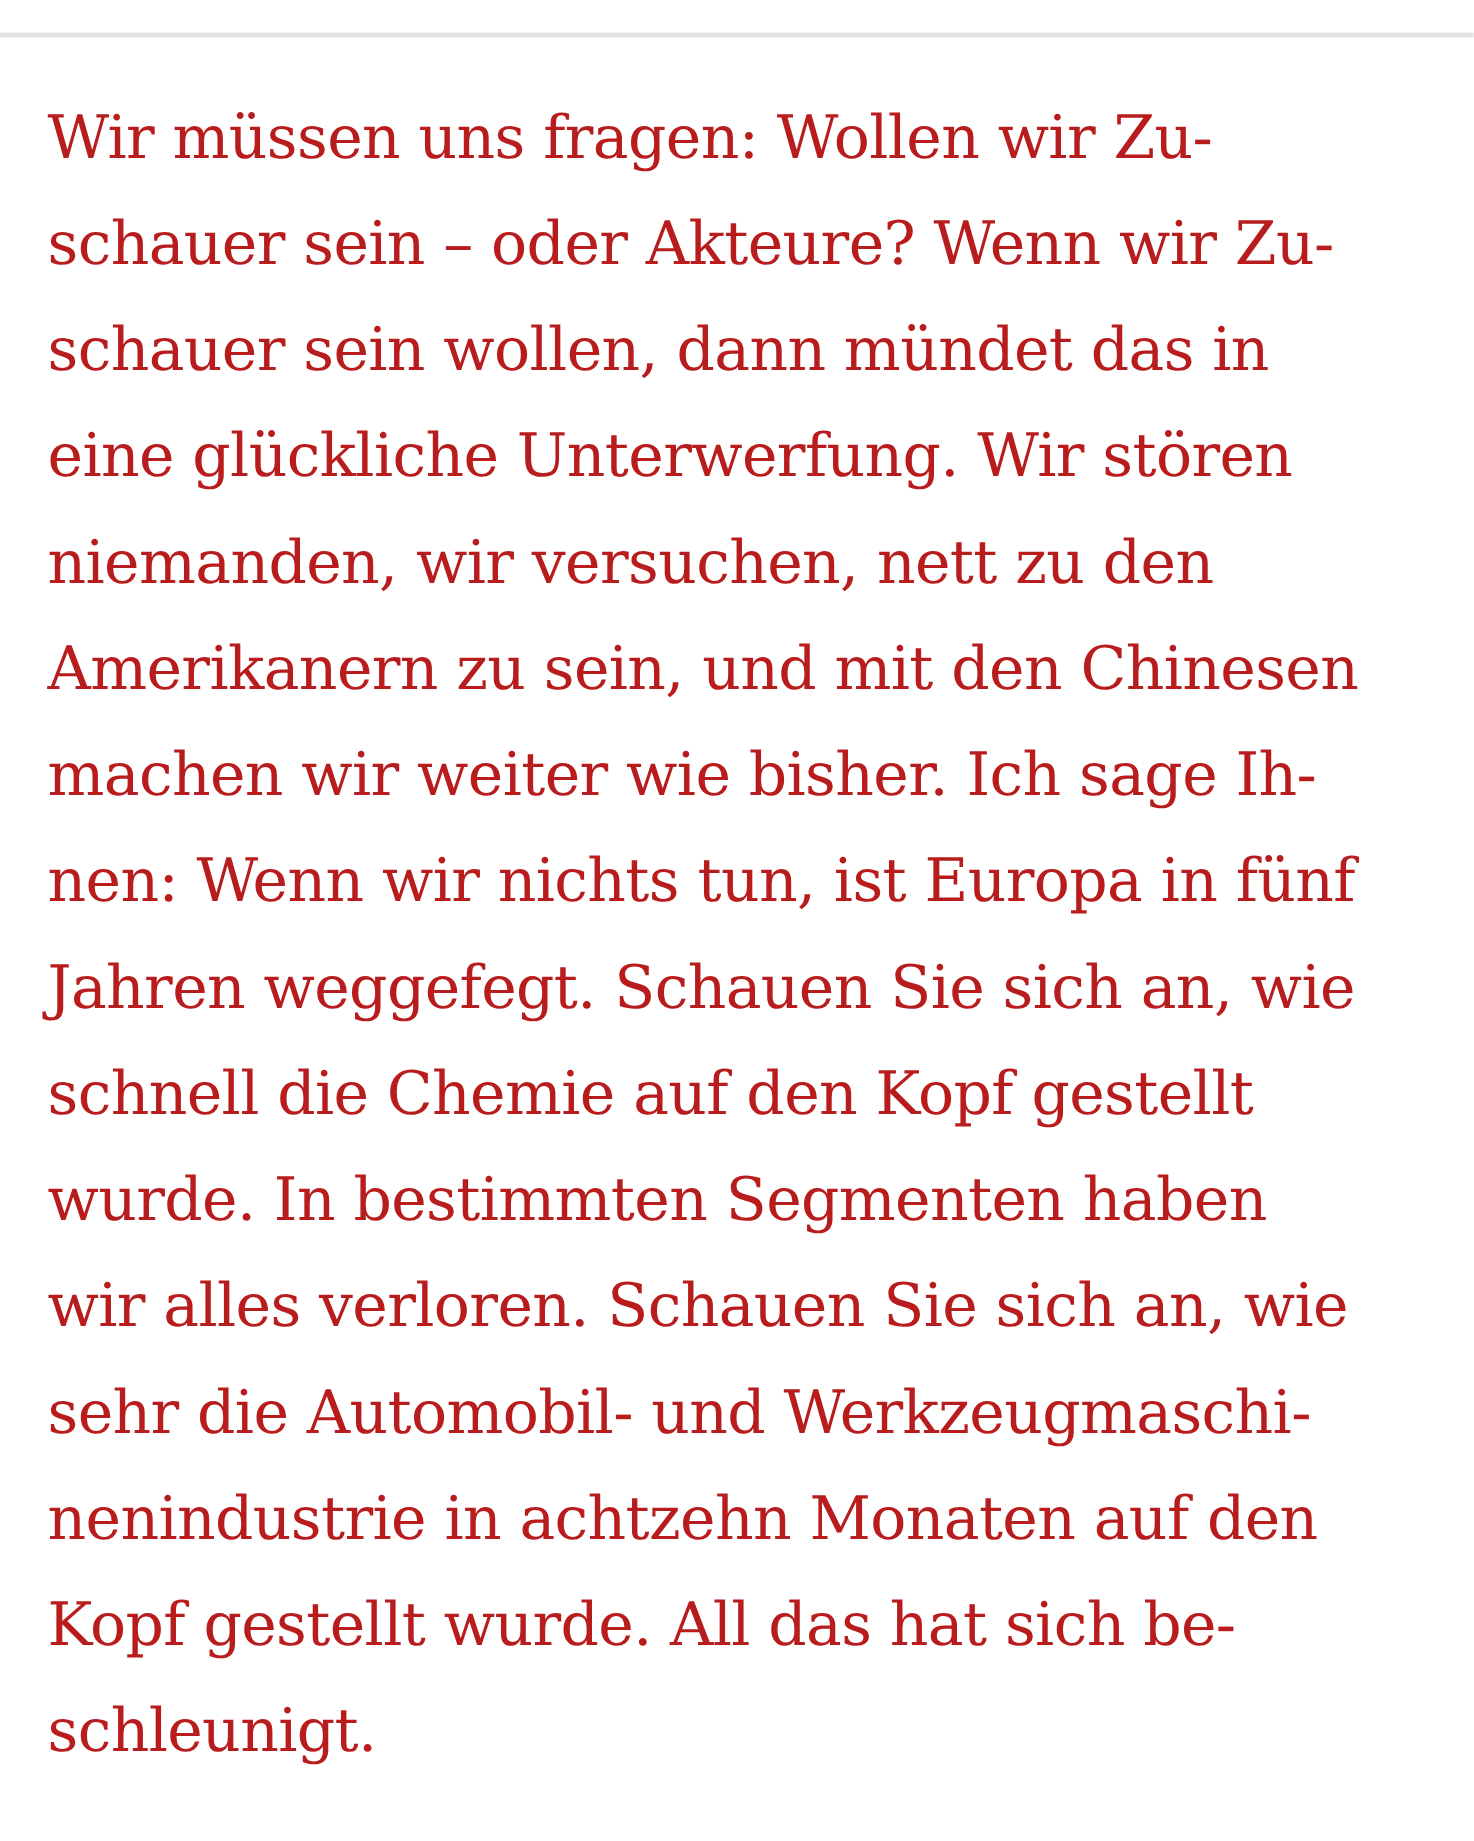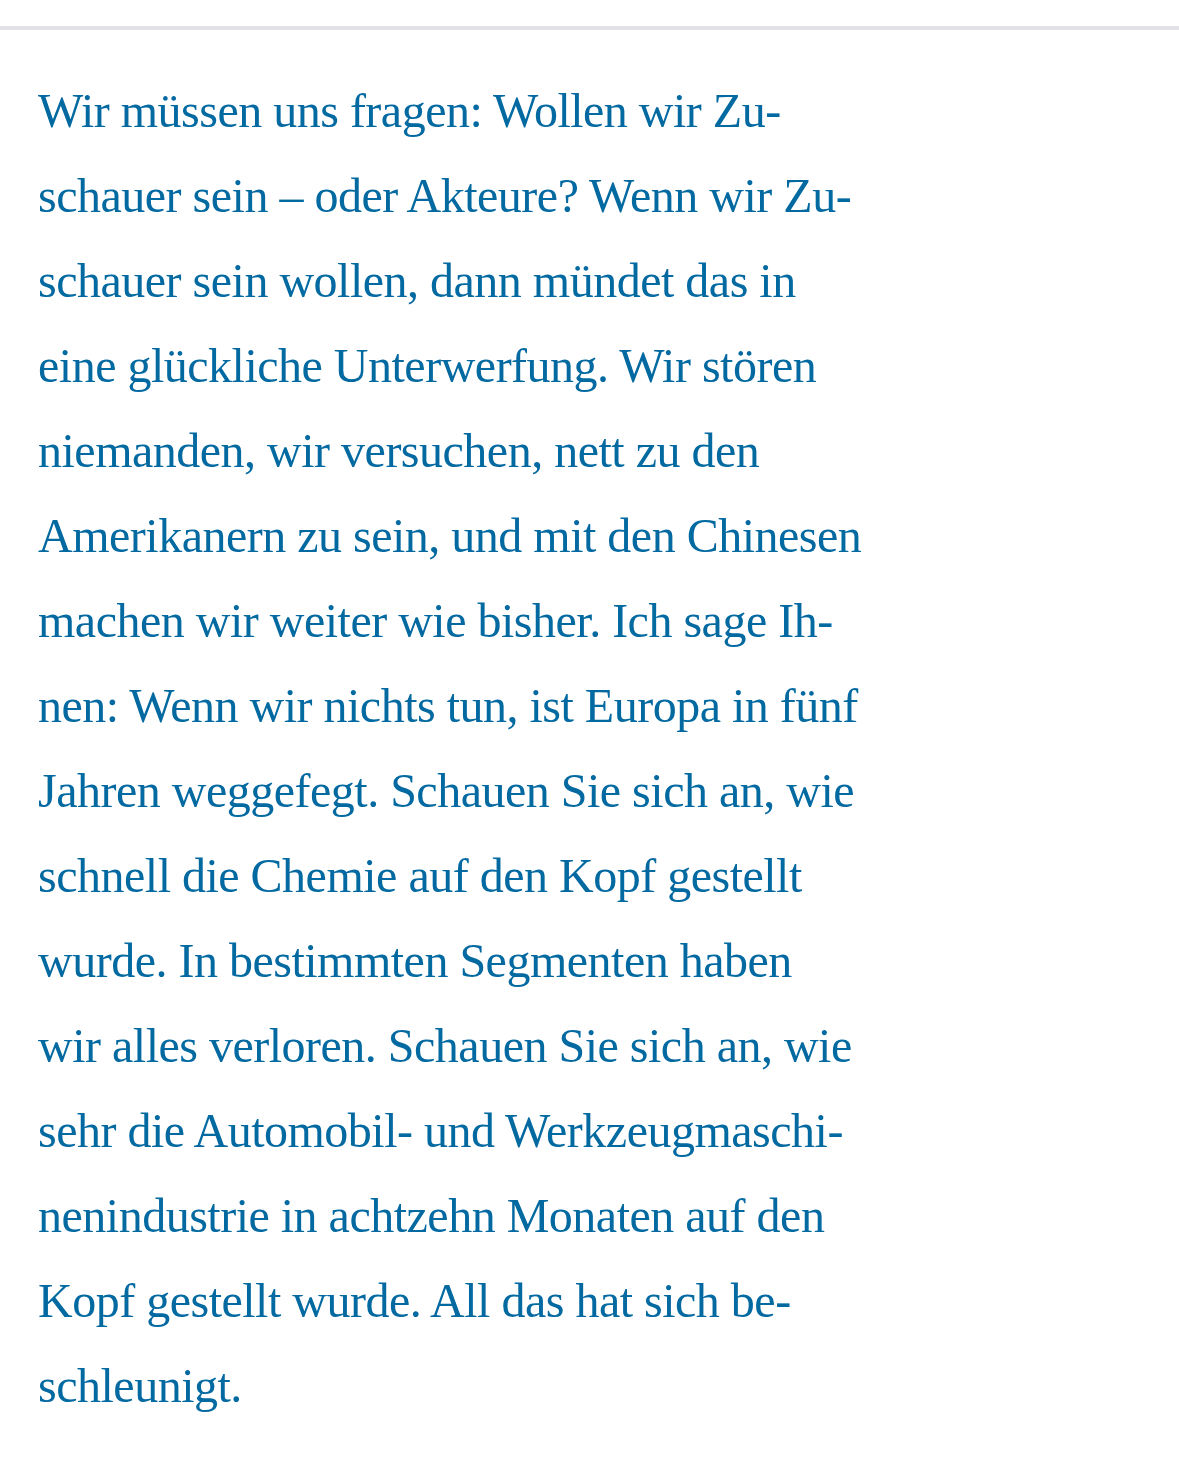--- a/index.html
+++ b/index.html
@@ -24,25 +24,24 @@
   .article-body {
     position: absolute;
     top: 68px;
     left: 38px;
     width: 1103px;
   }
   .article-paragraph {
     margin: 0;
     font-size: 48px;
     line-height: 85px;
-    color: #0369a1;
+    color: #b91c1c;
     letter-spacing: -0.5px;
     white-space: pre-line;
     text-align: left;
-    font-family: Liberation Serif, serif;
   }
 </style>
 </head>
 <body>
 
 <div class="top-divider"></div>
 
 <div class="article-body">
   <p class="article-paragraph">Wir müssen uns fragen: Wollen wir Zu-
 schauer sein – oder Akteure? Wenn wir Zu-

